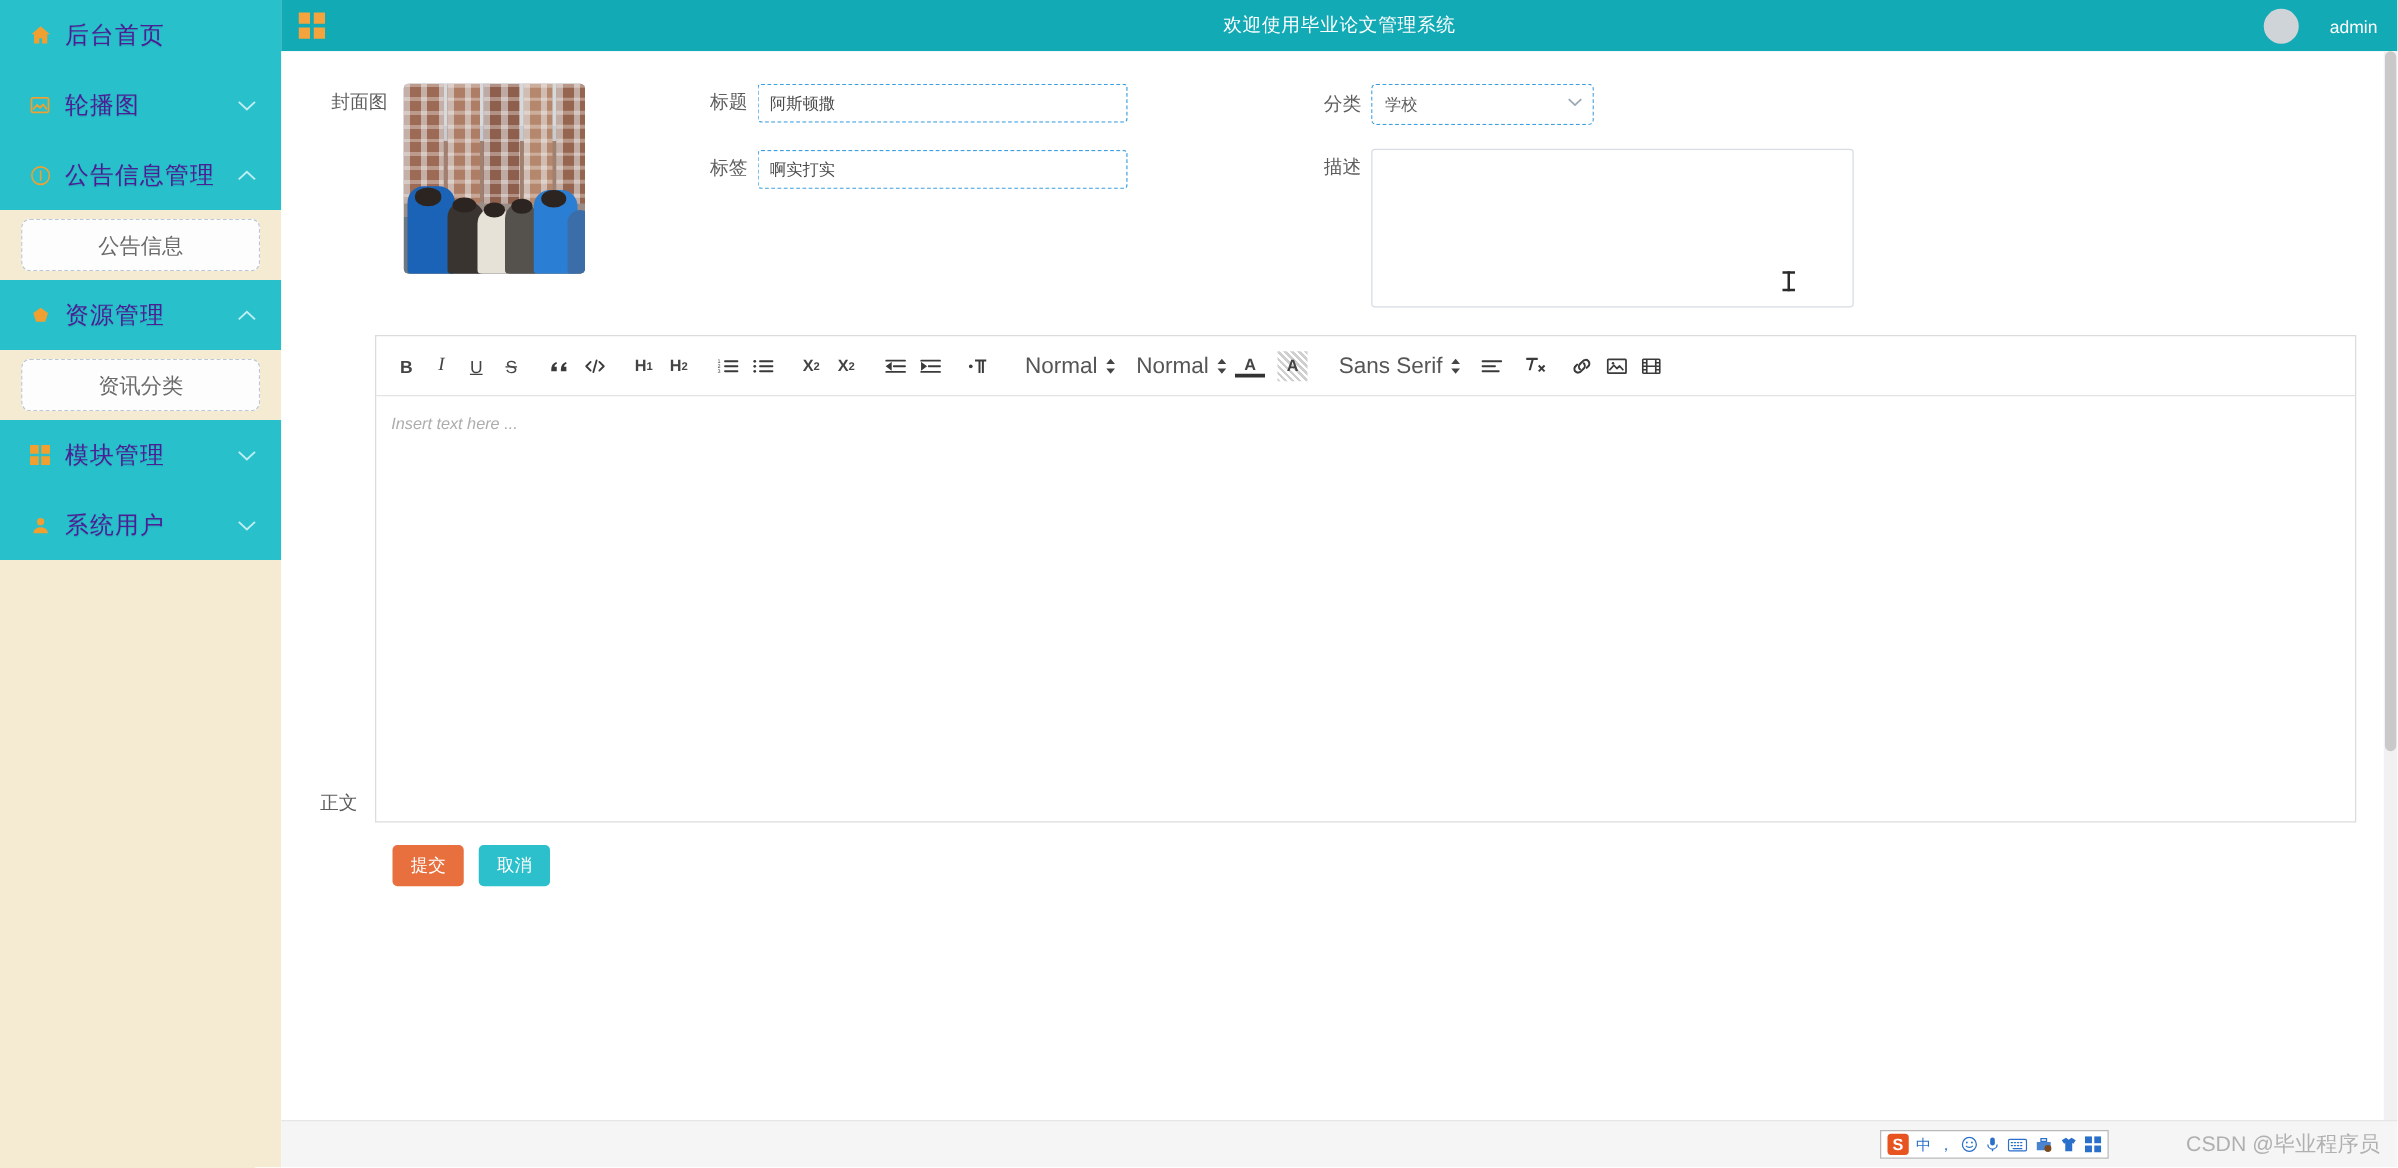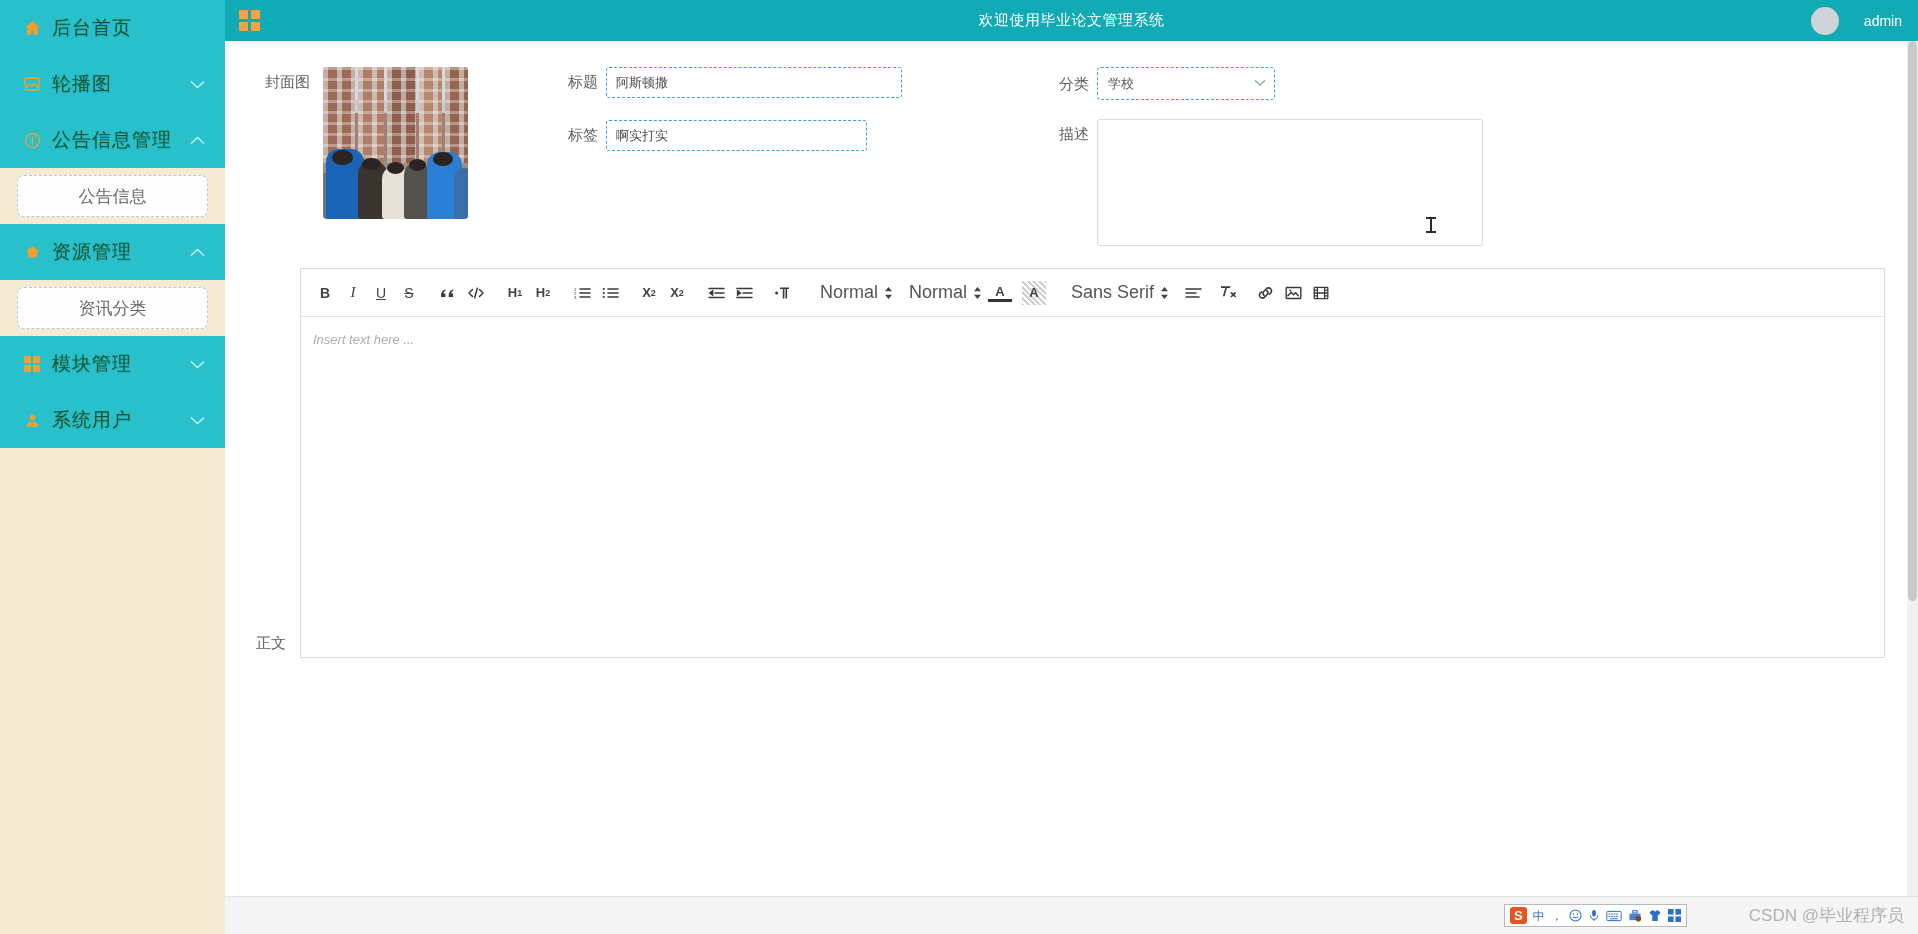--- a/index.html
+++ b/index.html
@@ -15,21 +15,21 @@
   .sidebar {
     width: 225px; height: 934px;
     background: #f5ead2;
     flex: 0 0 225px;
     position: relative;
   }
   .nav-group { background: #27c0cb; }
   .nav-item {
     height: 56px; display: flex; align-items: center;
     padding: 0 20px 0 22px;
-    color: #14532d; font-size: 19px; letter-spacing: 1px;
+    color: #4c1d95; font-size: 19px; letter-spacing: 1px;
     cursor: pointer; position: relative;
   }
   .nav-item .ico {
     width: 20px; height: 20px; margin-right: 10px;
     display: inline-flex; align-items: center; justify-content: center;
     color: #f0a030; font-size: 17px; line-height: 1;
   }
   .nav-item .label { flex: 1; text-shadow: 0 1px 1px rgba(0,0,0,.12); }
   .chev {
     width: 16px; height: 16px; color: #bfeef2; font-size: 15px;
@@ -346,21 +346,21 @@
           </div>
         </div>
 
         <div style="margin-left:100px;">
           <div class="fgroup">
             <div class="flabel" style="width:38px">标题</div>
             <input class="inp" style="width: 296px; height: 31px;" value="阿斯顿撒">
           </div>
           <div class="fgroup" style="margin-top:22px;">
             <div class="flabel" style="width:38px">标签</div>
-            <input class="inp" style="width: 261px; height: 31px;" value="啊实打实">
+            <input class="inp" style="width: 296px; height: 31px;" value="啊实打实">
           </div>
         </div>
 
         <div style="margin-left:157px;">
           <div class="fgroup">
             <div class="flabel" style="width:38px;line-height:33px">分类</div>
             <div class="sel-wrap">
               <select class="sel">
                 <option>学校</option>
               </select>
@@ -511,20 +511,24 @@
                 </svg>
             </span>
           </div>
 
           <div class="qbody">
             <span class="qph">Insert text here ...</span>
           </div>
         </div>
       </div>
 
+      <div class="actions">
+        <button class="btn submit">提交</button>
+        <button class="btn cancel">取消</button>
+      </div>
     </div>
 
     <div class="scrollbar-v">
       <div class="thumb"></div>
     </div>
 
     <div class="statusbar">
       <div class="ime">
         <span class="logo">S</span>
         <span class="it">中</span>

